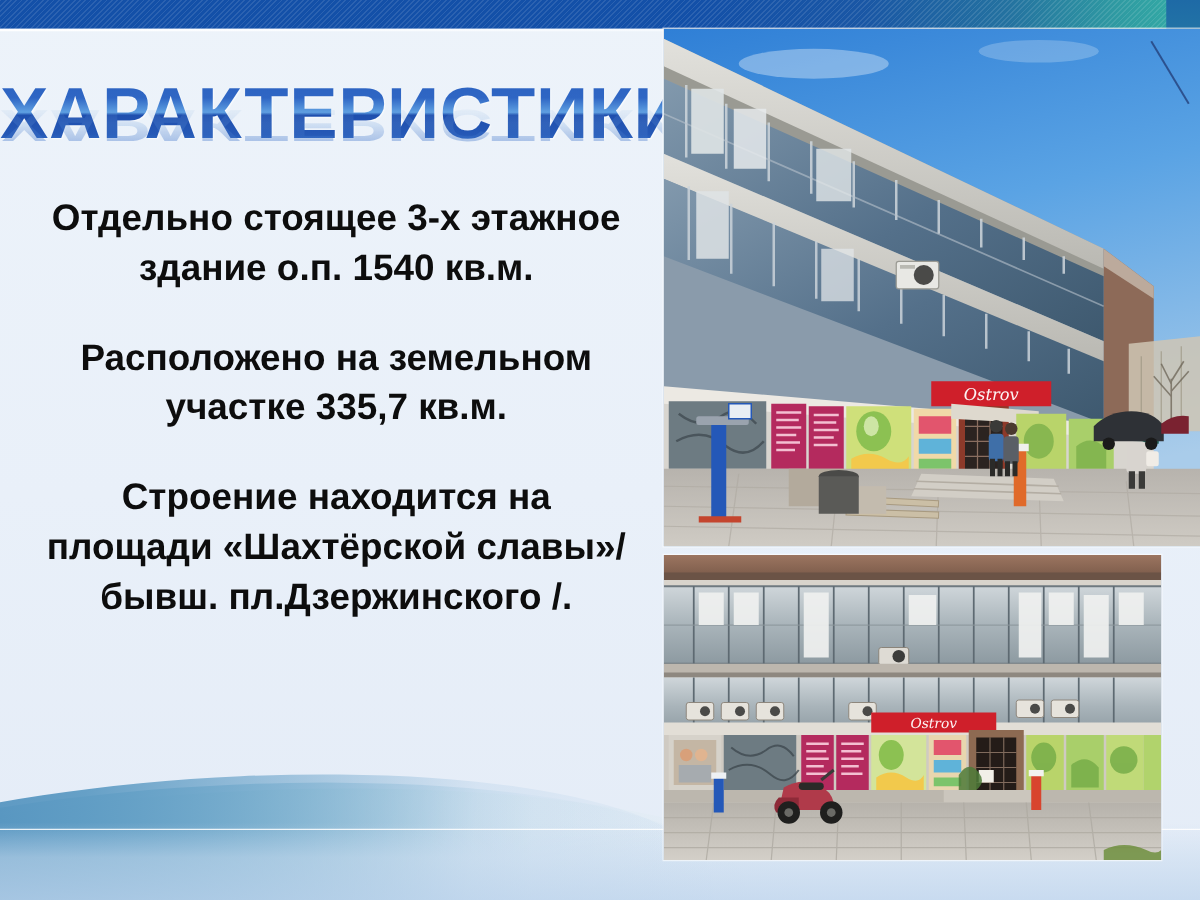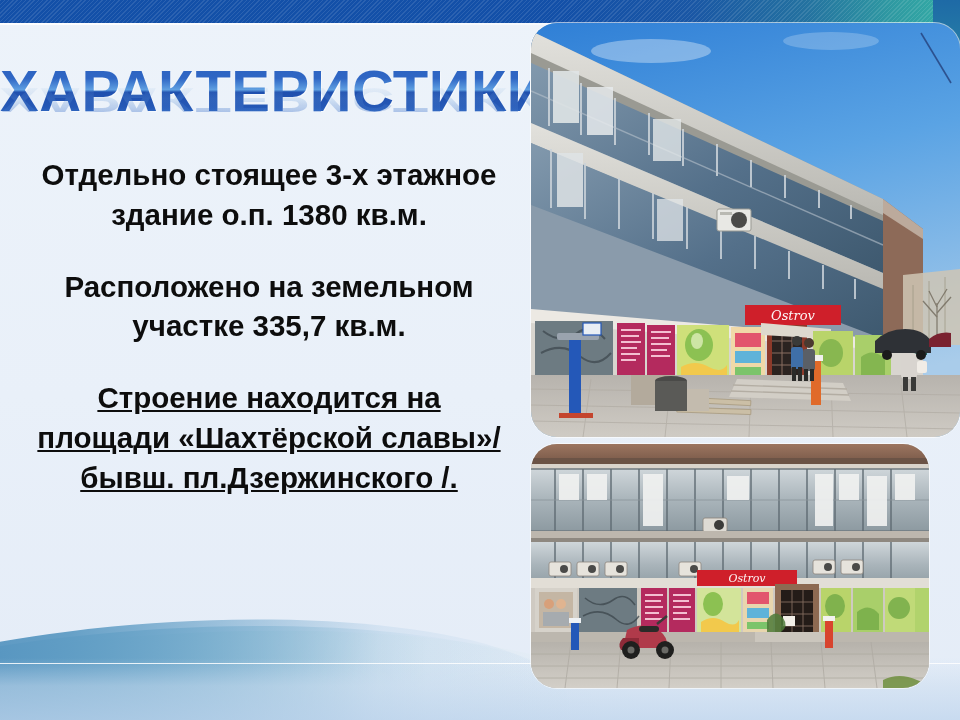--- a/index.html
+++ b/index.html
@@ -206,29 +206,28 @@
     width: 478px;
     text-align: center;
     color: #0d0d0d;
     font-size: 29.5px;
     font-weight: bold;
     line-height: 1.35;
   }
   .para {
     margin: 0 0 32px 0;
   }
-  .para:last-child { margin-bottom: 10px; text-decoration: underline; }
+  .para:last-child { margin-bottom: 10px; }
 
   
   .photo {
     position: absolute;
     overflow: hidden;
     background: #9fb4c6;
     box-shadow: 0 0 0 1px rgba(255,255,255,0.6);
-    border-radius: 26px;
   }
   .photo-top {
     left: 531px;
     top: 23px;
     width: 429px;
     height: 414px;
   }
   .photo-bottom {
     left: 531px;
     top: 444px;
@@ -257,21 +256,21 @@
   <div class="swoosh swoosh-a"></div>
   <div class="bottom-wash"></div>
   <div class="bottom-hairline"></div>
 
   <div class="title-wrap">
     <div class="title">ХАРАКТЕРИСТИКИ</div>
     <div class="title-reflection" aria-hidden="true">ХАРАКТЕРИСТИКИ</div>
   </div>
 
   <div class="body-text">
-    <p class="para">Отдельно стоящее 3-х этажное здание о.п. 1380 кв.м.</p>
+    <p class="para">Отдельно стоящее 3-х этажное здание о.п. 1540 кв.м.</p>
     <p class="para">Расположено на земельном участке 335,7 кв.м.</p>
     <p class="para">Строение находится на площади «Шахтёрской славы»/ бывш. пл.Дзержинского /.</p>
   </div>
 
   <div class="photo photo-top">
     <svg viewBox="0 0 429 414" preserveAspectRatio="none">
       <defs>
         <linearGradient id="sky1" x1="0" y1="0" x2="0.25" y2="1">
           <stop offset="0%" stop-color="#2f7fd6"></stop>
           <stop offset="45%" stop-color="#5aa3e4"></stop>

